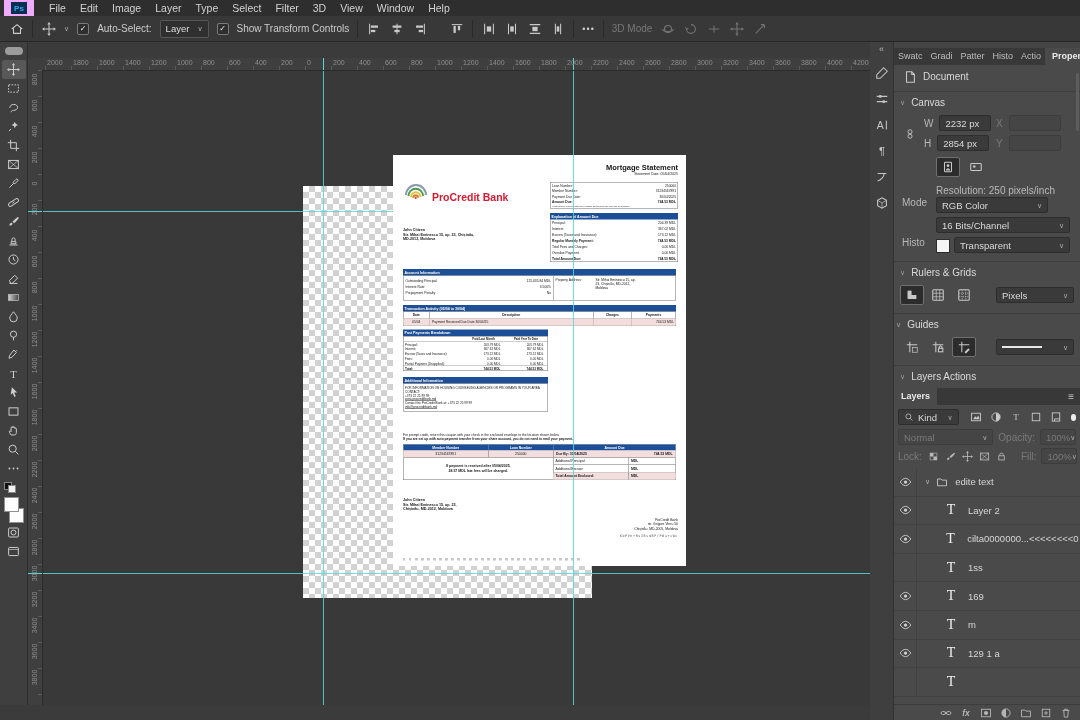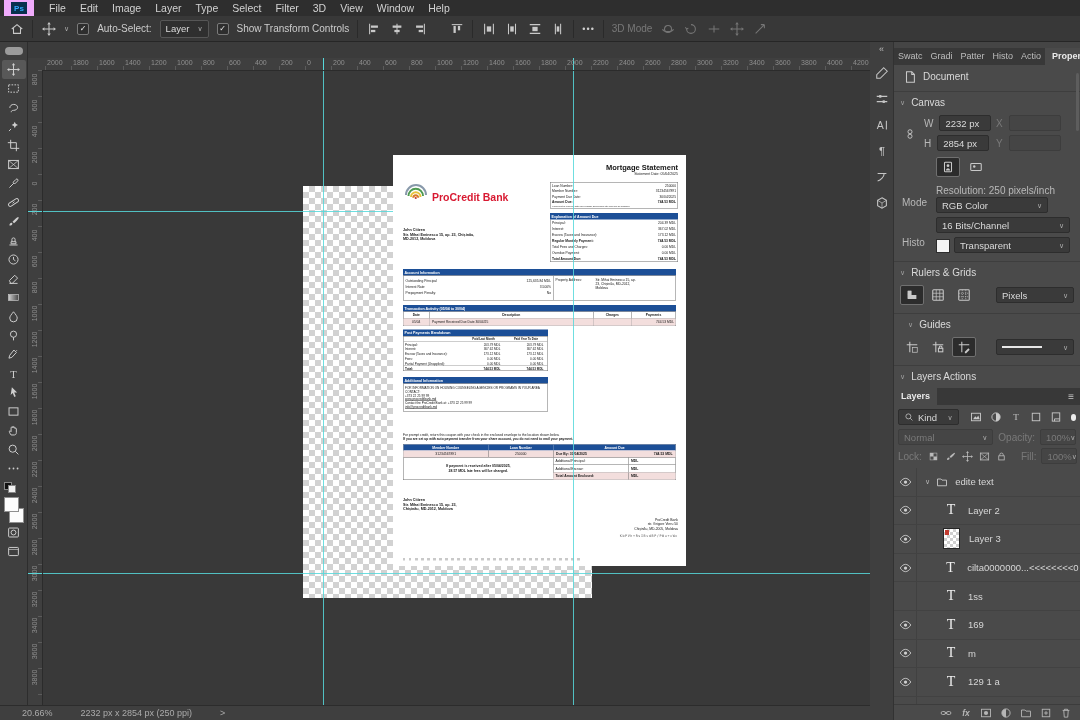--- a/index.html
+++ b/index.html
@@ -721,25 +721,20 @@
         <div class="st-dots"></div>
       </div>
     </div>
 
     <div class="guide-v" style="left:281px"></div>
     <div class="guide-v" style="left:531px"></div>
     <div class="guide-h" style="left:0;width:351px;top:141px"></div>
     <div class="guide-h" style="left:0;right:0;top:503px"></div>
   </div>
 
-  <div id="sbar">
-    <span>20.66%</span>
-    <span>2232 px x 2854 px (250 ppi)</span>
-    <span>&gt;</span>
-  </div>
 
   <div id="dock">
     <div id="strip">
       <span class="chev">«</span>
     <div class="sicon">
           <svg viewBox="0 0 16 16" width="100%" height="100%" fill="none" stroke="currentColor" stroke-width="1.2">
             <path d="M10 2l4 4-8 8H2v-4z"></path>
           </svg>
         </div>
         <div class="sicon">
@@ -895,21 +890,21 @@
             <path d="M6 2v12M10 2v12M2 6h12M2 10h12" stroke-width="0.8" stroke-dasharray="1.2 1.2"></path>
           </svg>
         </div>
       <div class="prow" style="left:102px;top:222px">
           <span class="pin" style="width:78px">
             <span>Pixels</span>
             <span class="caret">∨</span>
           </span>
         </div>
       <div class="pdiv" style="top:248px"></div>
-      <div class="sech" style="left:14px;top:254px">
+      <div class="sech" style="left:2px;top:254px">
           <span class="car">∨</span>
           <span>Guides</span>
         </div>
       <div class="ibtn" style="left:6px;top:272px">
           <svg viewBox="0 0 16 16" width="100%" height="100%" fill="none" stroke="currentColor" stroke-width="1.2">
             <path d="M5.5 2v12M2 5.5h12"></path>
             <rect x="8.5" y="8.5" width="5.5" height="5.5" stroke-width="0.8"></rect>
           </svg>
         </div>
       <div class="ibtn" style="left:32px;top:272px">
@@ -1063,30 +1058,20 @@
             <div class="lT">T</div>
             <div class="lname">Layer 2</div>
           </div>
           <div class="lrow">
             <div class="eyec">
               <span style="width: 13px; height: 10px; display: block;"><svg viewBox="0 0 16 11" width="100%" height="100%" fill="none" stroke="currentColor" stroke-width="1.1">
                   <path d="M1.5 5.5C3.5 2.5 5.8 1 8 1s4.5 1.5 6.5 4.5C12.5 8.5 10.2 10 8 10S3.5 8.5 1.5 5.5z"></path>
                   <circle cx="8" cy="5.5" r="2" fill="currentColor" stroke="none"></circle>
                 </svg></span>
             </div>
-            <div class="limg"></div>
-            <div class="lname">Layer 3</div>
-          </div>
-          <div class="lrow">
-            <div class="eyec">
-              <span style="width: 13px; height: 10px; display: block;"><svg viewBox="0 0 16 11" width="100%" height="100%" fill="none" stroke="currentColor" stroke-width="1.1">
-                  <path d="M1.5 5.5C3.5 2.5 5.8 1 8 1s4.5 1.5 6.5 4.5C12.5 8.5 10.2 10 8 10S3.5 8.5 1.5 5.5z"></path>
-                  <circle cx="8" cy="5.5" r="2" fill="currentColor" stroke="none"></circle>
-                </svg></span>
-            </div>
             <div class="lT">T</div>
             <div class="lname">cilta0000000...&lt;&lt;&lt;&lt;&lt;&lt;&lt;&lt;0 d</div>
           </div>
           <div class="lrow">
             <div class="eyec"></div>
             <div class="lT">T</div>
             <div class="lname">1ss</div>
           </div>
           <div class="lrow">
             <div class="eyec">

